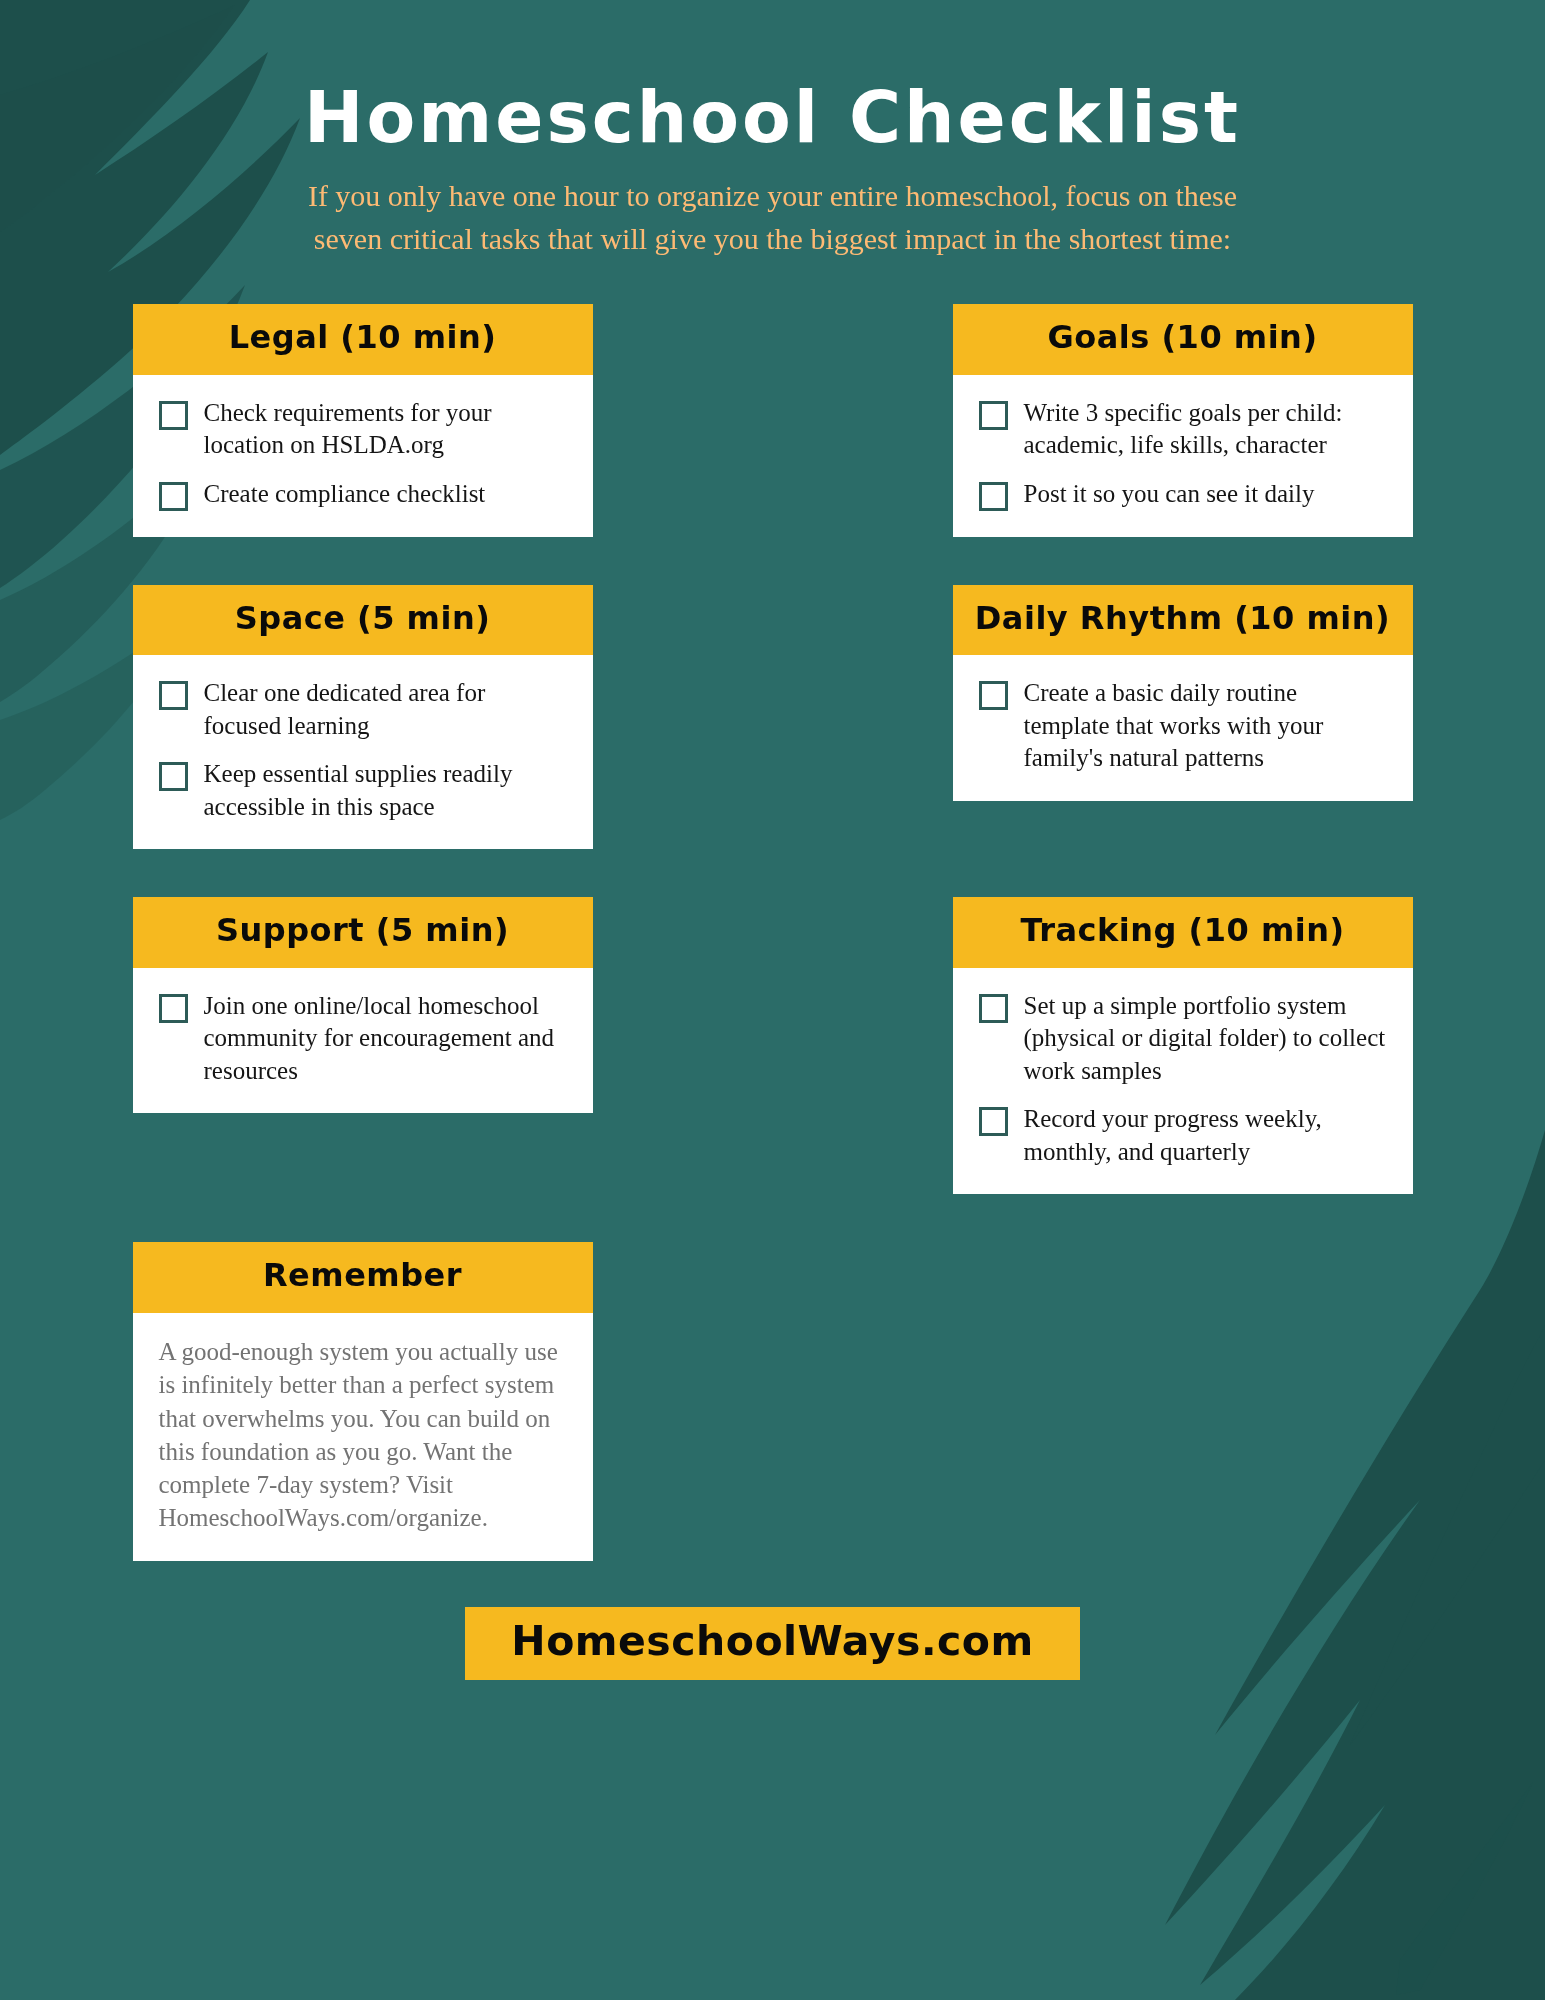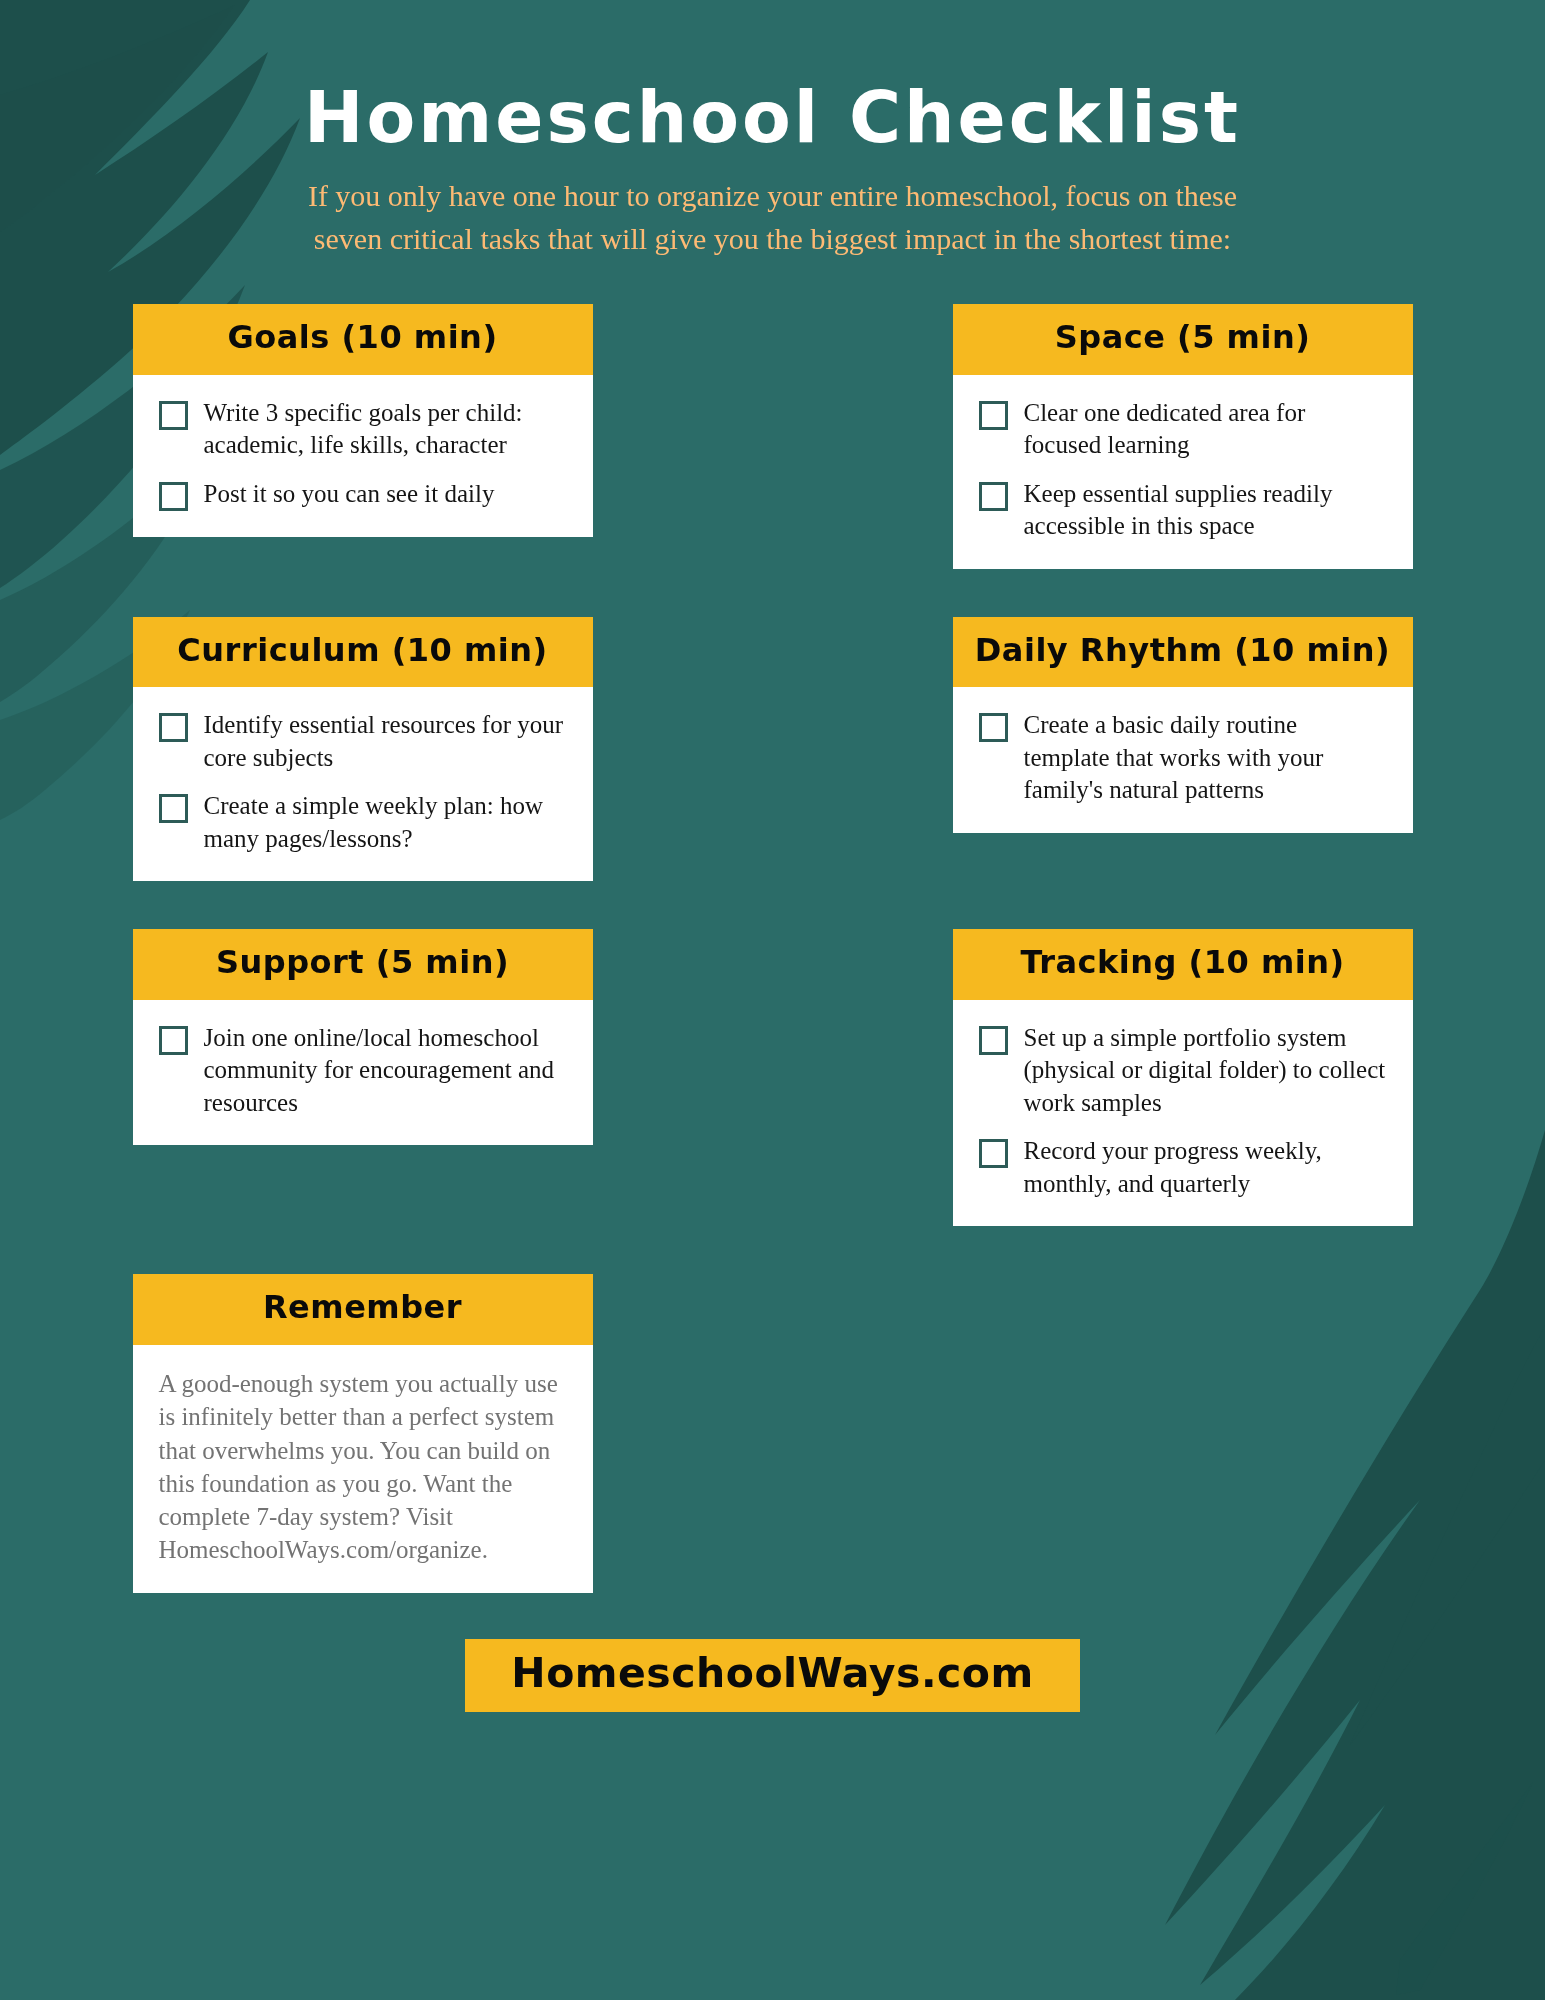--- a/index.html
+++ b/index.html
@@ -129,20 +129,35 @@
 
 <div class="page">
 
   <div class="header">
     <h1 class="title">Homeschool Checklist</h1>
     <p class="subtitle">If you only have one hour to organize your entire homeschool, focus on these seven critical tasks that will give you the biggest impact in the shortest time:</p>
   </div>
 
   <div class="grid">
 
+    <div class="card">
+      <div class="card-header">
+        <div class="card-header-text">Legal (10 min)</div>
+      </div>
+      <div class="card-body">
+        <div class="check-item">
+          <span class="checkbox"></span>
+          <span class="check-text">Check requirements for your location on HSLDA.org</span>
+        </div>
+        <div class="check-item">
+          <span class="checkbox"></span>
+          <span class="check-text">Create compliance checklist</span>
+        </div>
+      </div>
+    </div>
 
     <div class="card">
       <div class="card-header">
         <div class="card-header-text">Goals (10 min)</div>
       </div>
       <div class="card-body">
         <div class="check-item">
           <span class="checkbox"></span>
           <span class="check-text">Write 3 specific goals per child: academic, life skills, character</span>
         </div>
@@ -162,35 +177,20 @@
           <span class="checkbox"></span>
           <span class="check-text">Clear one dedicated area for focused learning</span>
         </div>
         <div class="check-item">
           <span class="checkbox"></span>
           <span class="check-text">Keep essential supplies readily accessible in this space</span>
         </div>
       </div>
     </div>
 
-    <div class="card">
-      <div class="card-header">
-        <div class="card-header-text">Curriculum (10 min)</div>
-      </div>
-      <div class="card-body">
-        <div class="check-item">
-          <span class="checkbox"></span>
-          <span class="check-text">Identify essential resources for your core subjects</span>
-        </div>
-        <div class="check-item">
-          <span class="checkbox"></span>
-          <span class="check-text">Create a simple weekly plan: how many pages/lessons?</span>
-        </div>
-      </div>
-    </div>
 
     <div class="card">
       <div class="card-header">
         <div class="card-header-text">Daily Rhythm (10 min)</div>
       </div>
       <div class="card-body">
         <div class="check-item">
           <span class="checkbox"></span>
           <span class="check-text">Create a basic daily routine template that works with your family's natural patterns</span>
         </div>

